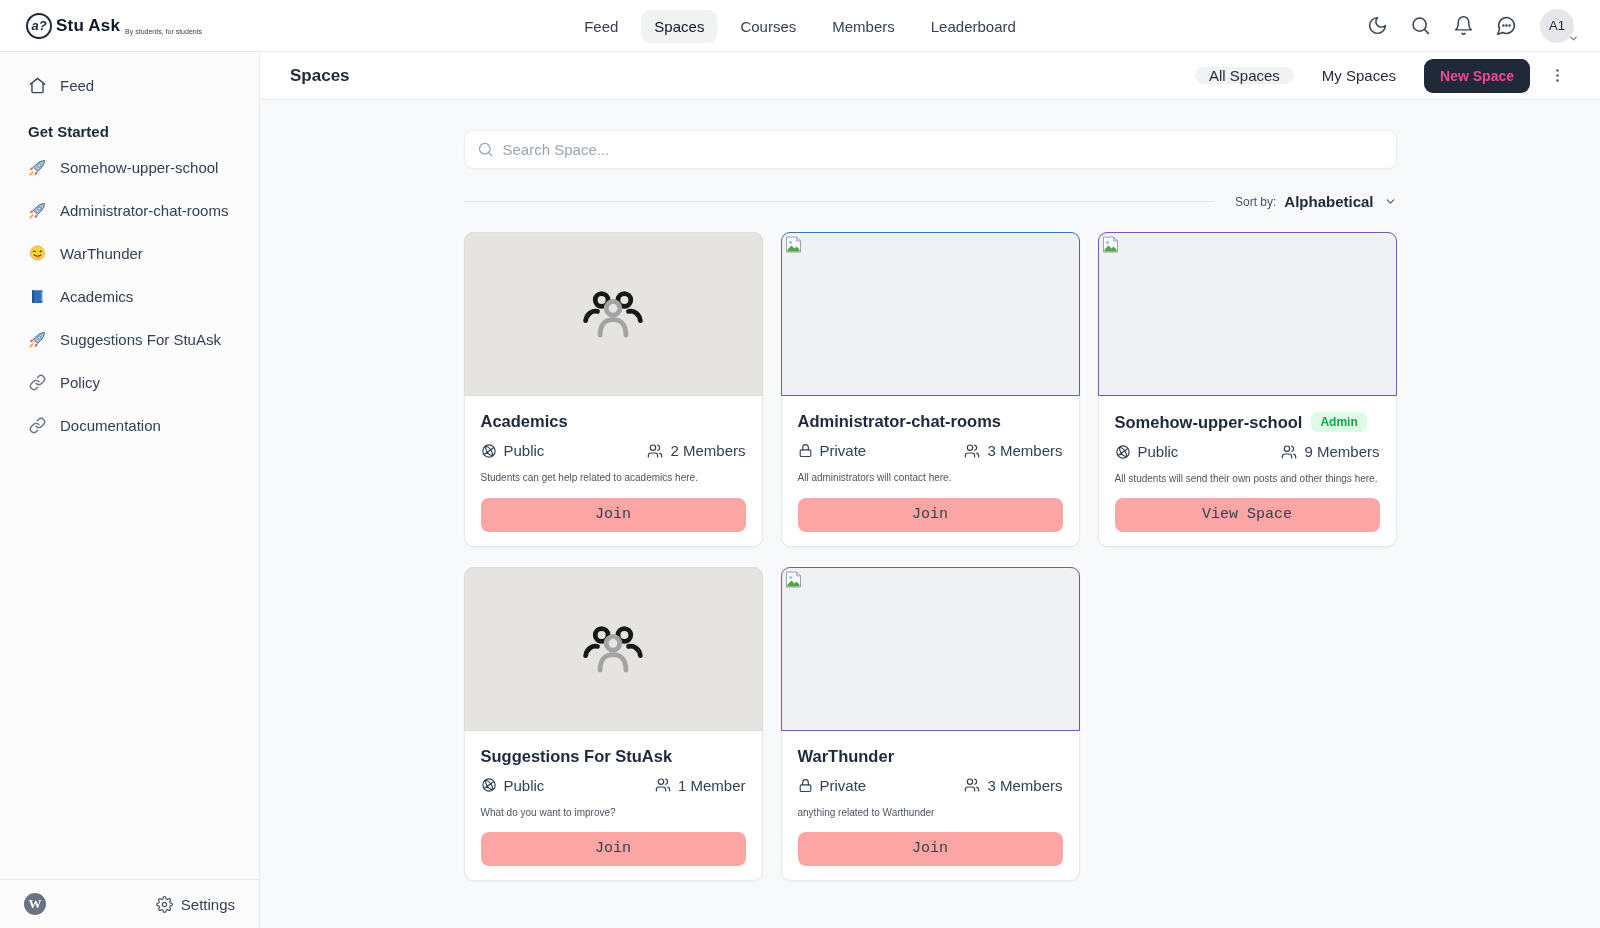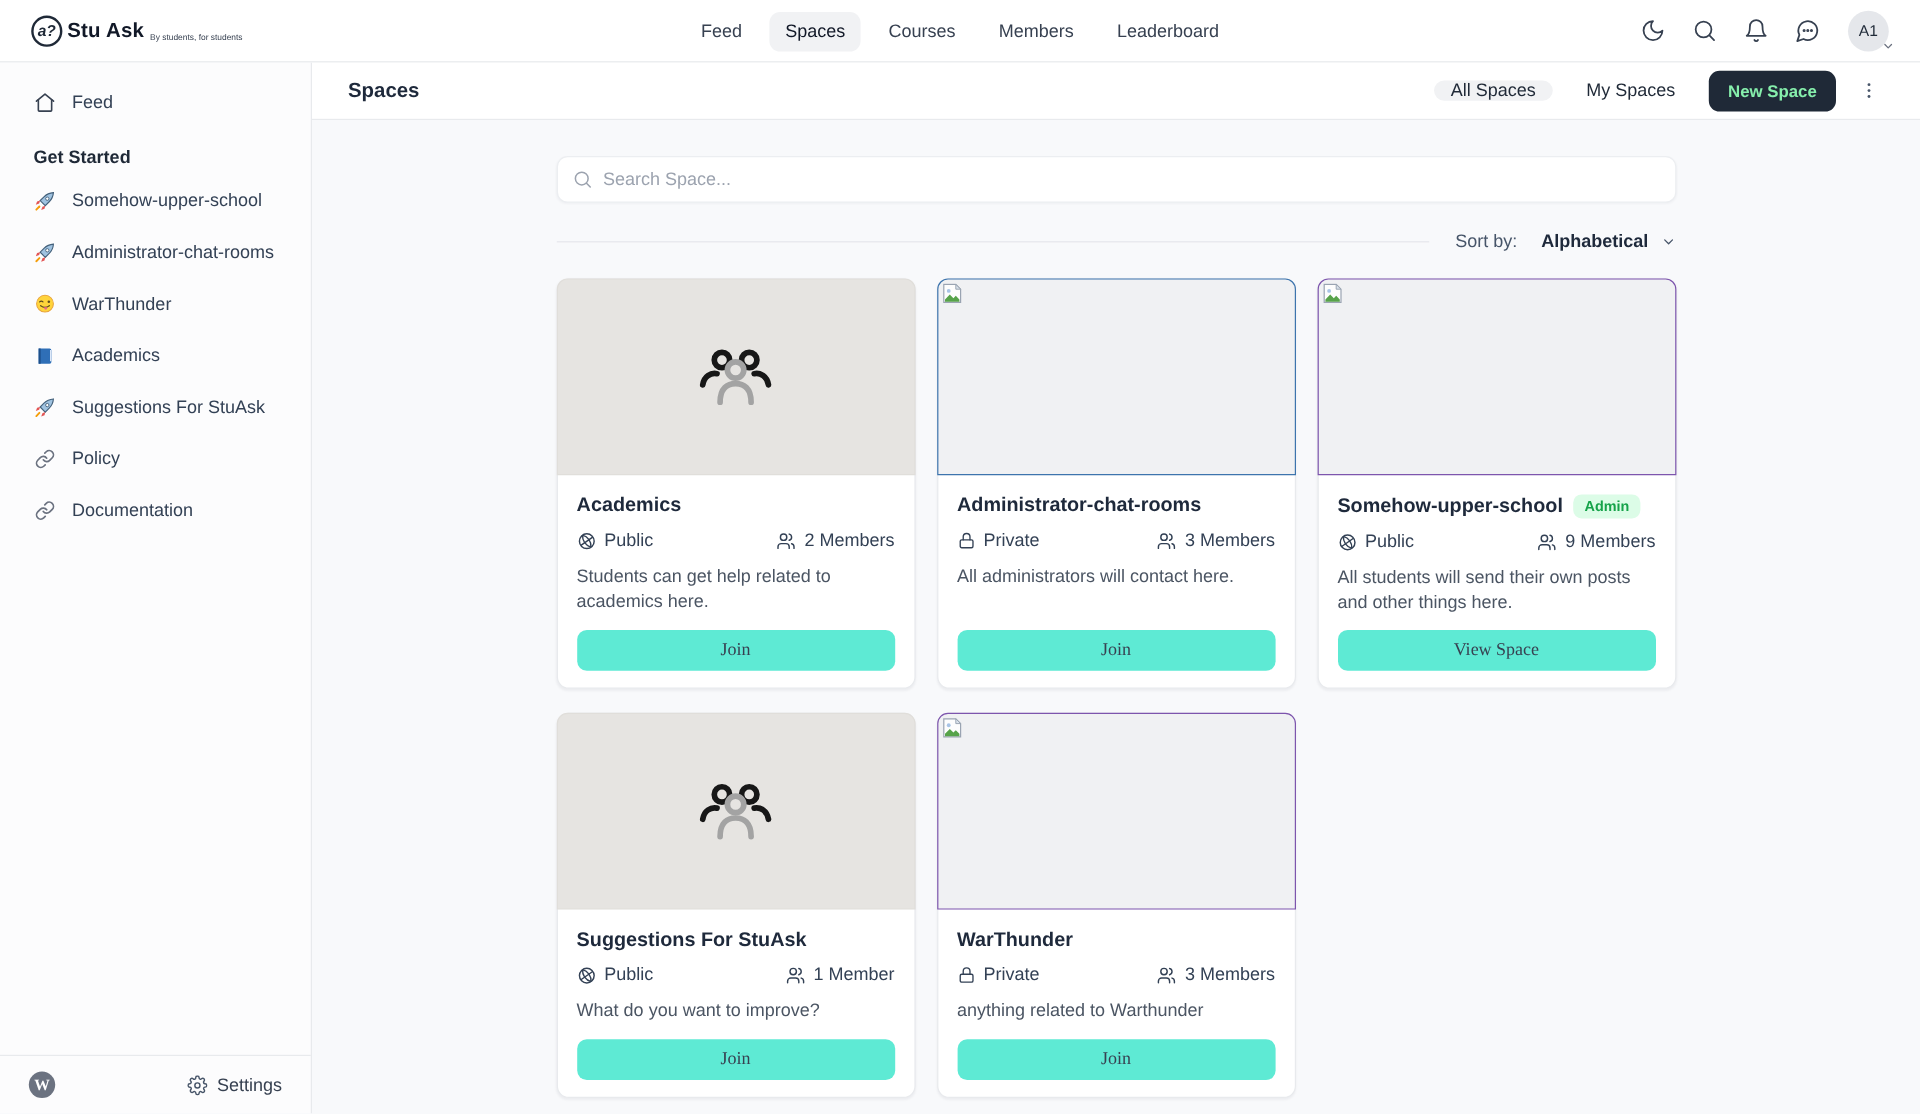--- a/index.html
+++ b/index.html
@@ -49,38 +49,38 @@
   .settings { display:flex; align-items:center; gap:8px; font-size:15px; color:#374151; cursor:pointer; }
 
   
   .main { flex:1; display:flex; flex-direction:column; min-width:0; }
   .subheader { height:48px; background:#ffffff; border-bottom:1px solid #e8eaed;
                display:flex; align-items:center; padding:0 30px; }
   .page-title { font-size:17px; font-weight:700; color:#1e293b; }
   .sub-actions { margin-left:auto; display:flex; align-items:center; gap:14px; }
   .pill-btn { font-size:15px; color:#1f2937; padding:0 14px; border-radius:9px; cursor:pointer; white-space:nowrap;text-align:center; }
   .pill-btn.active { background:#f1f2f4; }
-  .dark-btn { font-size:14px; font-weight:600; color:#86efac; background:#1f2937;
+  .dark-btn { font-size:14px; font-weight:600; color:#ec4899; background:#1f2937;
               padding:9px 16px; border-radius:9px; border:none; cursor:pointer; white-space:nowrap; }
   .kebab { width:26px; height:26px; display:flex; align-items:center; justify-content:center; cursor:pointer; }
 
   .content { flex:1; background:#f8f9fb; overflow:hidden; }
   .container { width:933px; margin:30px auto 0 auto; }
 
   .searchbar { position:relative; }
   .searchbar input { width:100%; height:39px; border:1px solid #eceef1; border-radius:9px;
                      background:#ffffff; padding:0 14px 0 38px; font-size:15px; color:#1e293b;
                      box-shadow:0 1px 2px rgba(16,24,40,.04); outline:none;
                      font-family:"Liberation Sans", sans-serif; }
   .searchbar input::placeholder { color:#9ca3af; }
   .search-icon { position:absolute; left:13px; top:11px; }
 
   .sort-row { display:flex; align-items:center; margin-top:24px; }
   .sort-line { flex:1; height:1px; background:#e5e7eb; margin-right:22px; }
-  .sort-label { font-size:15px; color:#475569; margin-right:20px; }
+  .sort-label { font-size:12px; color:#475569; margin-right:8px; }
   .sort-value { font-size:15px; font-weight:700; color:#1e293b; display:flex; align-items:center; gap:10px; cursor:pointer; }
 
   .grid { margin-top:22px; display:grid; grid-template-columns:repeat(3, 1fr); column-gap:18px; row-gap:20px; }
 
   .card { background:#ffffff; border:1px solid #e8eaed; border-radius:10px;
           box-shadow:0 1px 2px rgba(16,24,40,.05); display:flex; flex-direction:column; }
   .banner { height:164px; border-radius:9px 9px 0 0; margin:-1px -1px 0 -1px;
             border:1px solid transparent; position:relative;
             display:flex; align-items:center; justify-content:center; }
   .banner.placeholder { background:#e6e4e1; border-color:#e0deda; }
@@ -90,24 +90,24 @@
   .broken-glyph { position:absolute; top:3px; left:3px; }
 
   .card-body { padding:16px 16px 14px 16px; display:flex; flex-direction:column; flex:1; }
   .card-title-row { display:flex; align-items:center; gap:9px; }
   .card-title { font-size:16.5px; font-weight:700; color:#1e293b; }
   .badge-admin { font-size:12px; font-weight:600; color:#16a34a; background:#dcfce7;
                  padding:3px 9px; border-radius:7px; }
   .meta-row { display:flex; align-items:center; justify-content:space-between; margin-top:11px; }
   .meta { display:flex; align-items:center; gap:7px; font-size:15px; color:#334155;justify-content:center; }
   .meta svg { stroke:#334155; }
-  .card-desc { margin-top:12px; font-size:15px; color:#4b5563; line-height:1.38; flex:1; }
-  .card-btn { margin-top:12px; width:100%; height:34px; background:#5eead4; border:none;
+  .card-desc { margin-top:12px; font-size:10px; color:#4b5563; line-height:1.38; flex:1; }
+  .card-btn { margin-top:12px; width:100%; height:34px; background:#fca5a5; border:none;
               border-radius:8px; font-size:15px; color:#374151; cursor:pointer;
-              font-family:Liberation Serif, serif; }
+              font-family:Liberation Mono, monospace; }
 </style>
 </head>
 <body>
 
 <header class="topbar">
   <div class="brand">
     <span class="brand-mark">a?</span>
     <span class="brand-name">Stu Ask</span>
     <span class="brand-tagline">By students, for students</span>
   </div>

